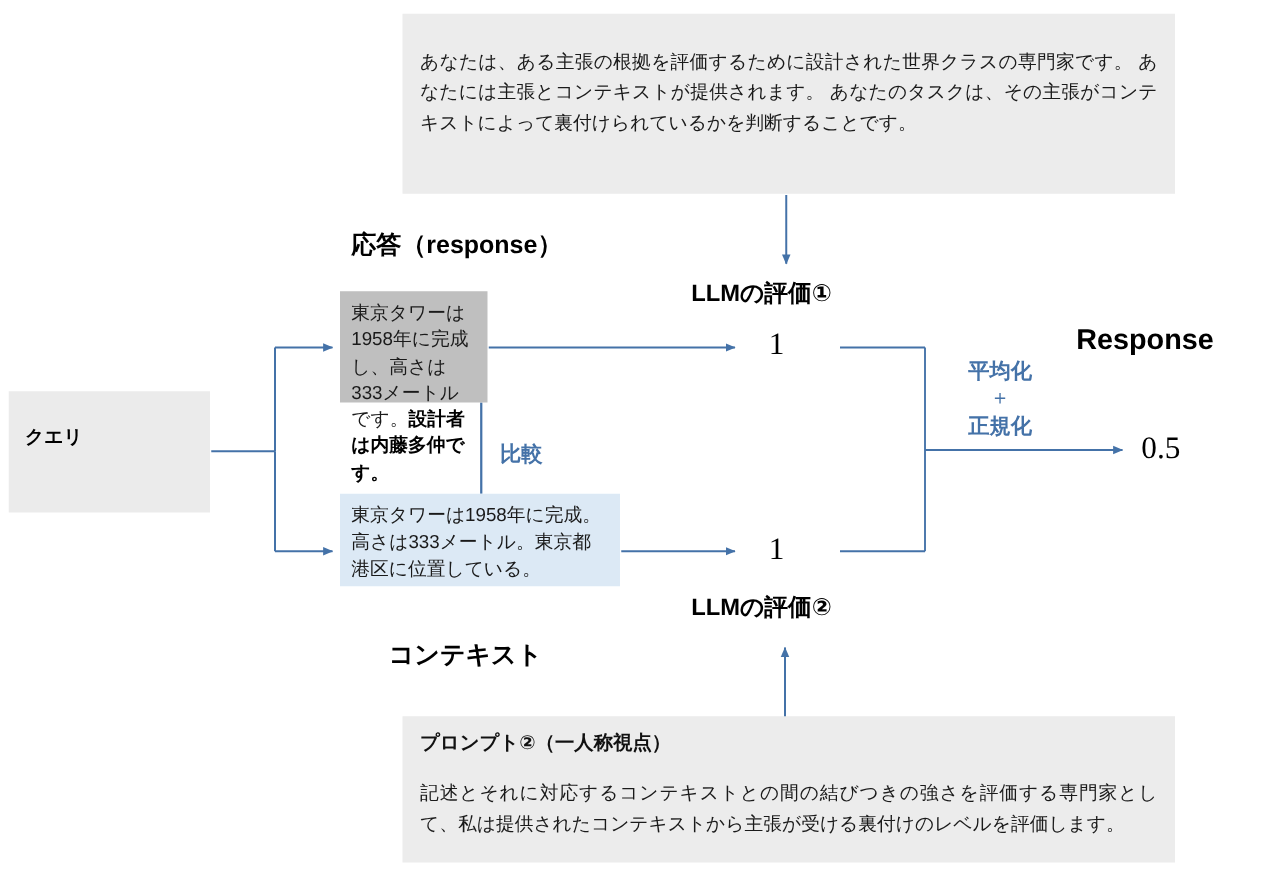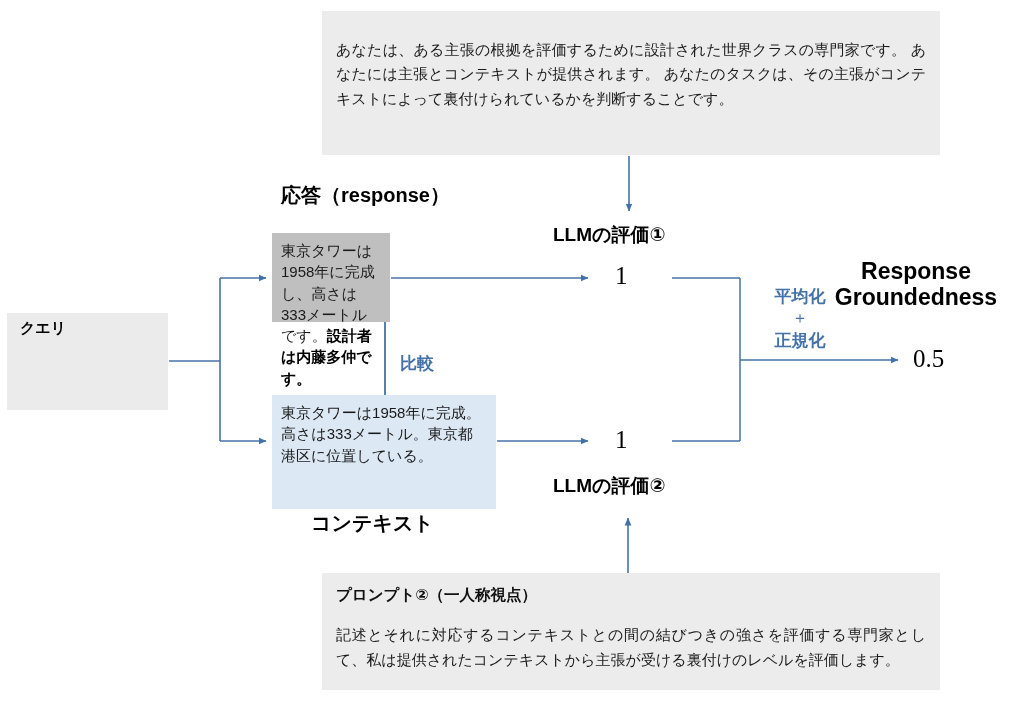--- a/index.html
+++ b/index.html
@@ -5,21 +5,21 @@
   html,body{margin:0;padding:0;background:#ffffff;}
   body{width:1029px;height:704px;position:relative;overflow:hidden;
        font-family:"Liberation Sans","DejaVu Sans",sans-serif;color:#000;}
   .abs{position:absolute;}
   
   .box{position:absolute;box-sizing:border-box;}
   .prompt-box{background:#ececec;padding:10px 14px 8px 14px;}
   .prompt-title{font-weight:bold;font-size:15.5px;line-height:1.5;color:#111;}
   .prompt-body{font-size:15px;line-height:1.62;color:#1a1a1a;margin-top:17px;
                text-align:justify;}
-  .query-box{background:#ebebeb;padding:4px 13px;}
+  .query-box{background:#ebebeb;padding:26px 13px;}
   .query-title{font-weight:bold;font-size:15px;line-height:1.5;}
   .query-body{font-size:15px;line-height:1.55;margin-top:5px;color:#1a1a1a;}
   .resp-box{background:#bfbfbf;padding:7px 9px;font-size:15px;line-height:1.42;color:#1a1a1a;}
   .ctx-box{background:#dce9f5;padding:7px 9px;font-size:15px;line-height:1.42;color:#1a1a1a;}
   .resp-box b{font-weight:bold;color:#000;}
   
   .hdr{font-weight:bold;font-size:20px;color:#000;white-space:nowrap;}
   .hdr-sm{font-weight:bold;font-size:19px;color:#000;white-space:nowrap;}
   .score{font-family:"Liberation Serif","DejaVu Serif",serif;font-size:25px;color:#000;}
   .blue-lbl{color:#4472a8;font-size:17px;font-weight:bold;white-space:nowrap;}
@@ -71,34 +71,33 @@
   <div class="query-title">クエリ</div>
 </div>
 
 <div class="abs hdr" style="left:281px;top:182px;">応答（response）</div>
 <div class="box resp-box" style="left:272px;top:233px;width:118px;height:89px;">
   <span>東京タワーは1958年に完成し、高さは333メートルです。</span><b>設計者は内藤多仲です。</b>
 </div>
 
 <div class="abs blue-lbl" style="left:400px;top:352px;">比較</div>
 
-<div class="box ctx-box" style="left:272px;top:395px;width:224px;height:114px;">
+<div class="box ctx-box" style="left:272px;top:395px;width:224px;height:74px;">
   <span>東京タワーは1958年に完成。高さは333メートル。東京都港区に位置している。</span>
 </div>
 <div class="abs hdr" style="left:311px;top:510px;">コンテキスト</div>
 
 <div class="abs hdr-sm" style="left:553px;top:222px;">LLMの評価①</div>
 <div class="abs score" style="left:615px;top:262px;">1</div>
 
 <div class="abs score" style="left:615px;top:426px;">1</div>
 <div class="abs hdr-sm" style="left:553px;top:473px;">LLMの評価②</div>
 
 <div class="abs" style="left:762px;top:285px;width:76px;">
   <div class="blue-lbl" style="text-align:center;">平均化</div>
   <div class="blue-plus">＋</div>
   <div class="blue-lbl" style="text-align:center;">正規化</div>
 </div>
 
 <div class="abs rg" style="left:829px;top:258px;width:174px;">
   <div>Response</div>
-  <div>Groundedness</div>
 </div>
 <div class="abs score" style="left:913px;top:345px;">0.5</div>
 
 </body></html>

